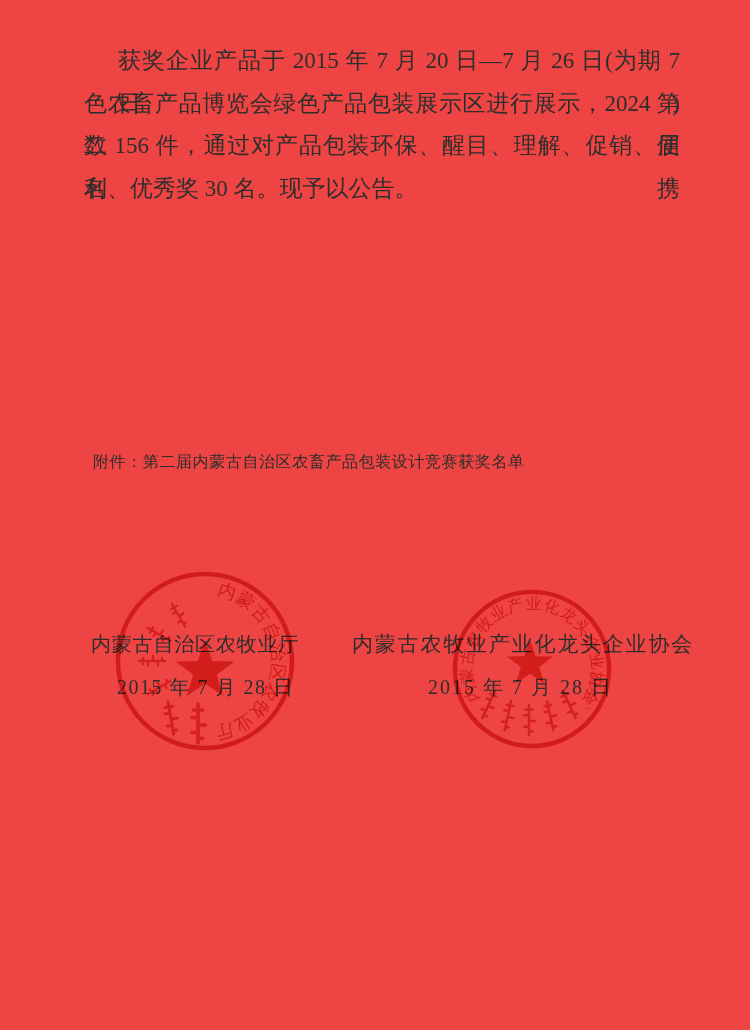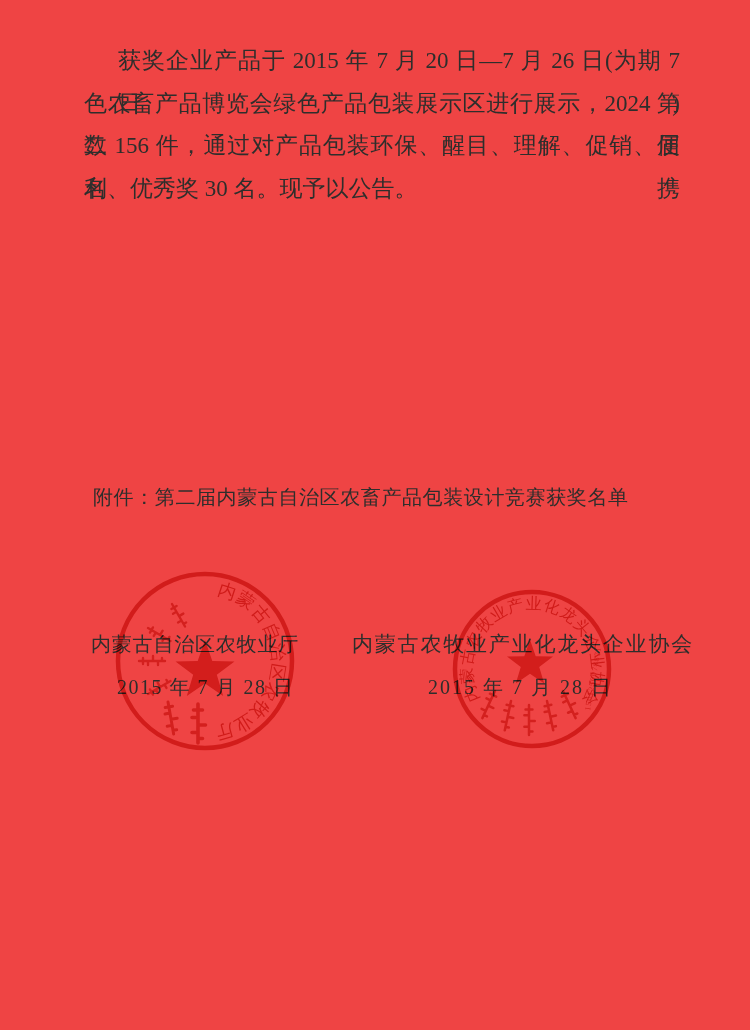--- a/index.html
+++ b/index.html
@@ -14,21 +14,21 @@
   }
   .body-text{
     position:absolute;left:84px;top:40px;width:596px;
     font-size:23px;
   }
   .line{height:42.7px;line-height:42.7px;}
   .line.full{text-align:justify;text-align-last:justify;}
   .line.indent{padding-left:34px;text-align:justify;text-align-last:justify;}
   .attachment{
     position:absolute;left:93px;top:452px;
-    font-size:20px;letter-spacing:0.6px;white-space:nowrap;margin-top:32px;
+    font-size:16px;letter-spacing:0.6px;white-space:nowrap;
   }
   .sig{position:absolute;white-space:nowrap;}
   .sig-org-left {left:91px; top:631px;font-size:20px;letter-spacing:0.8px;}
   .sig-date-left{left:117px;top:674px;font-size:20px;letter-spacing:1.5px;}
   .sig-org-right {left:352px;top:630px;font-size:21px;letter-spacing:1.8px;}
   .sig-date-right{left:428px;top:674px;font-size:20px;letter-spacing:2px;}
   .stamp{
     position:absolute;
     mix-blend-mode:multiply;
     opacity:.85;

